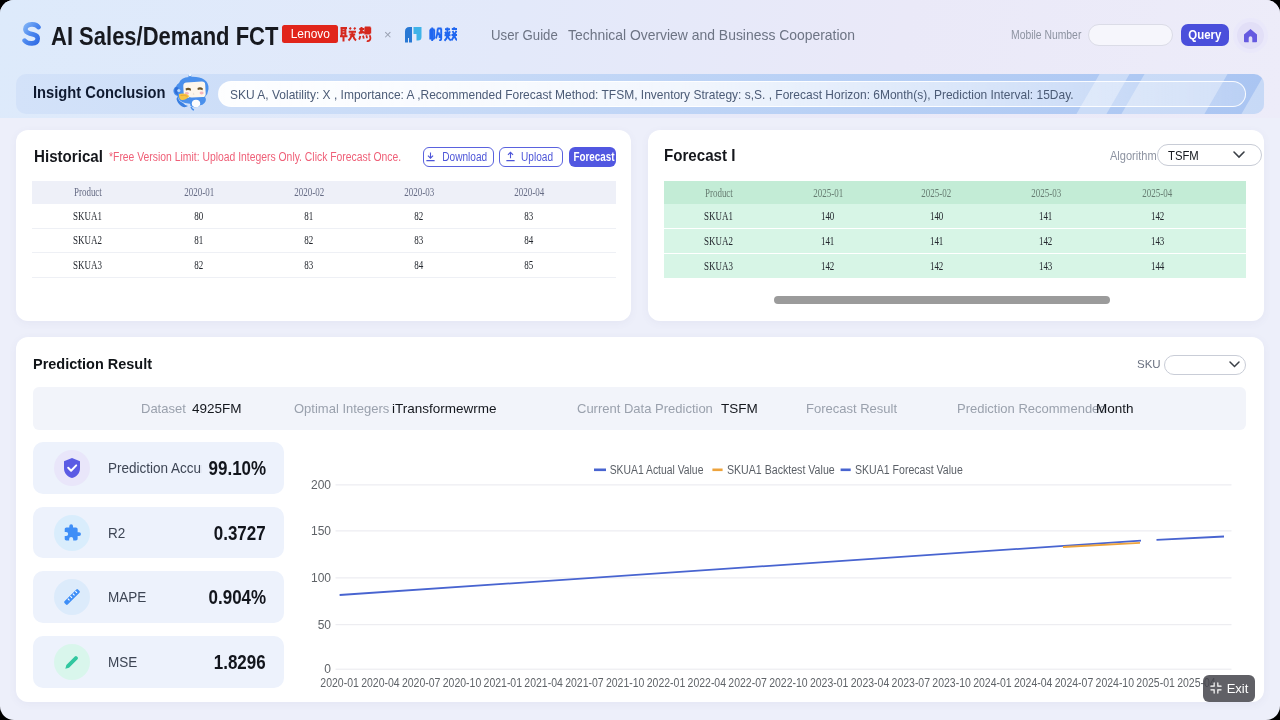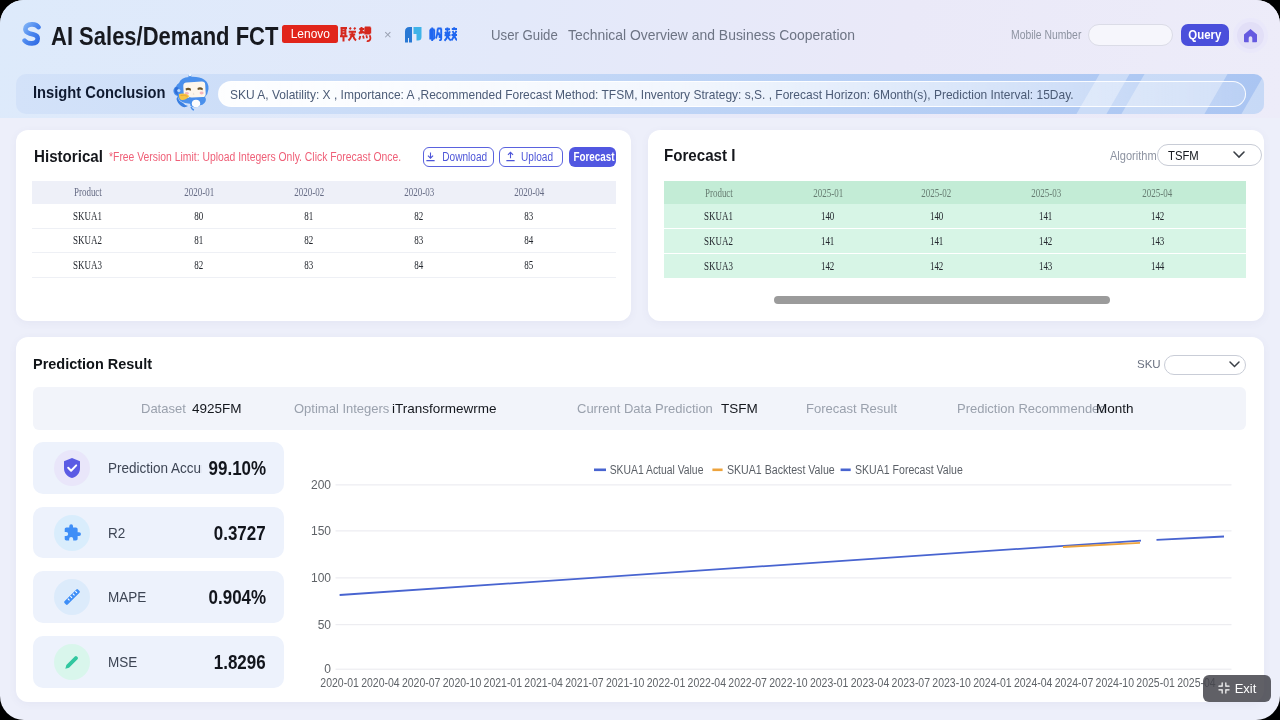--- a/index.html
+++ b/index.html
@@ -1,18 +1,18 @@
 <!DOCTYPE html>
 <html><head>
 <meta charset="utf-8">
 <style>
   * { margin:0; padding:0; box-sizing:border-box; }
   html,body { width:1280px; height:720px; background:#000; overflow:hidden; }
   body { font-family:"Liberation Sans", sans-serif; }
-  #page { position:absolute; inset:0; background:#edeffa; border-radius:24px; overflow:hidden; }
+  #page { position:absolute; inset:0; background:#edeffa; border-radius:14px; overflow:hidden; }
   .abs { position:absolute; }
   #topband { position:absolute; top:0; left:0; width:1280px; height:118px;
     background:linear-gradient(100deg,#ddeafb 0%,#e3e9fa 40%,#eae9f8 70%,#edecf9 100%); }
   #title { left:51px; top:22px; font-size:25px; font-weight:bold; color:#17191f; transform:scaleX(0.88); transform-origin:left; white-space:nowrap; }
   #lenovo { left:282px; top:24.5px; width:56px; height:18.5px; background:#e1251b; border-radius:2.5px;
     color:#fff; font-size:13px; text-align:center; line-height:18.5px; }
   #lenovo span { display:inline-block; transform:scaleX(0.92); }
   #xsep { left:384px; top:27px; font-size:13px; color:#9aa1b2; }
   #userguide { left:491px; top:26px; font-size:15px; color:#6d7484; transform:scaleX(0.88); transform-origin:left; }
   #techov { left:568px; top:26px; font-size:15px; color:#6d7484; transform:scaleX(0.928); transform-origin:left; white-space:nowrap; }
@@ -66,21 +66,21 @@
   #pred-title { left:33px; top:355px; font-size:15.5px; font-weight:bold; color:#101418; transform:scaleX(0.934); transform-origin:left; white-space:nowrap; }
   #skulabel { left:1137px; top:358px; font-size:11.5px; color:#6a7180; }
   #skupill { left:1164px; top:354.5px; width:82px; height:20px; border-radius:10px; border:1px solid #c9cdd7; background:#fff; }
   #infostrip { left:33px; top:387px; width:1213px; height:43px; background:#f2f4fa; border-radius:6px; }
   .ilabel { position:absolute; top:401px; font-size:13px; color:#9aa1ad; white-space:nowrap; }
   .ivalue { position:absolute; top:401px; font-size:13.5px; font-weight:normal; color:#14171d; }
   .mcard { position:absolute; left:33px; width:251px; height:51.5px; background:#edf2fc; border-radius:10px; }
   .mcircle { position:absolute; left:53.5px; width:36px; height:36px; border-radius:50%; display:flex; align-items:center; justify-content:center; }
   .mlabel { position:absolute; left:108px; font-size:15px; color:#3d4554; white-space:nowrap; overflow:hidden; transform:scaleX(0.9); transform-origin:left; }
   .mvalue { position:absolute; font-size:19.5px; font-weight:bold; color:#12151c; text-align:right; right:1014px; transform:scaleX(0.87); transform-origin:right; }
-  #exitbtn { left:1203px; top:675px; width:68px; height:26.5px; border-radius:6px; background:rgba(68,68,75,0.85);
+  #exitbtn { left:1203px; top:675px; width:52px; height:26.5px; border-radius:6px; background:rgba(68,68,75,0.85);
     color:#fff; font-size:13px; display:flex; align-items:center; justify-content:center; gap:5px; }
 </style>
 </head>
 <body>
 <div id="page">
   <div id="topband"></div>
 
   <svg class="abs" style="left:20px;top:22px" width="23" height="24" viewBox="0 0 23 24">
     <defs>
         <linearGradient id="sg" x1="0" y1="0" x2="1" y2="1">

